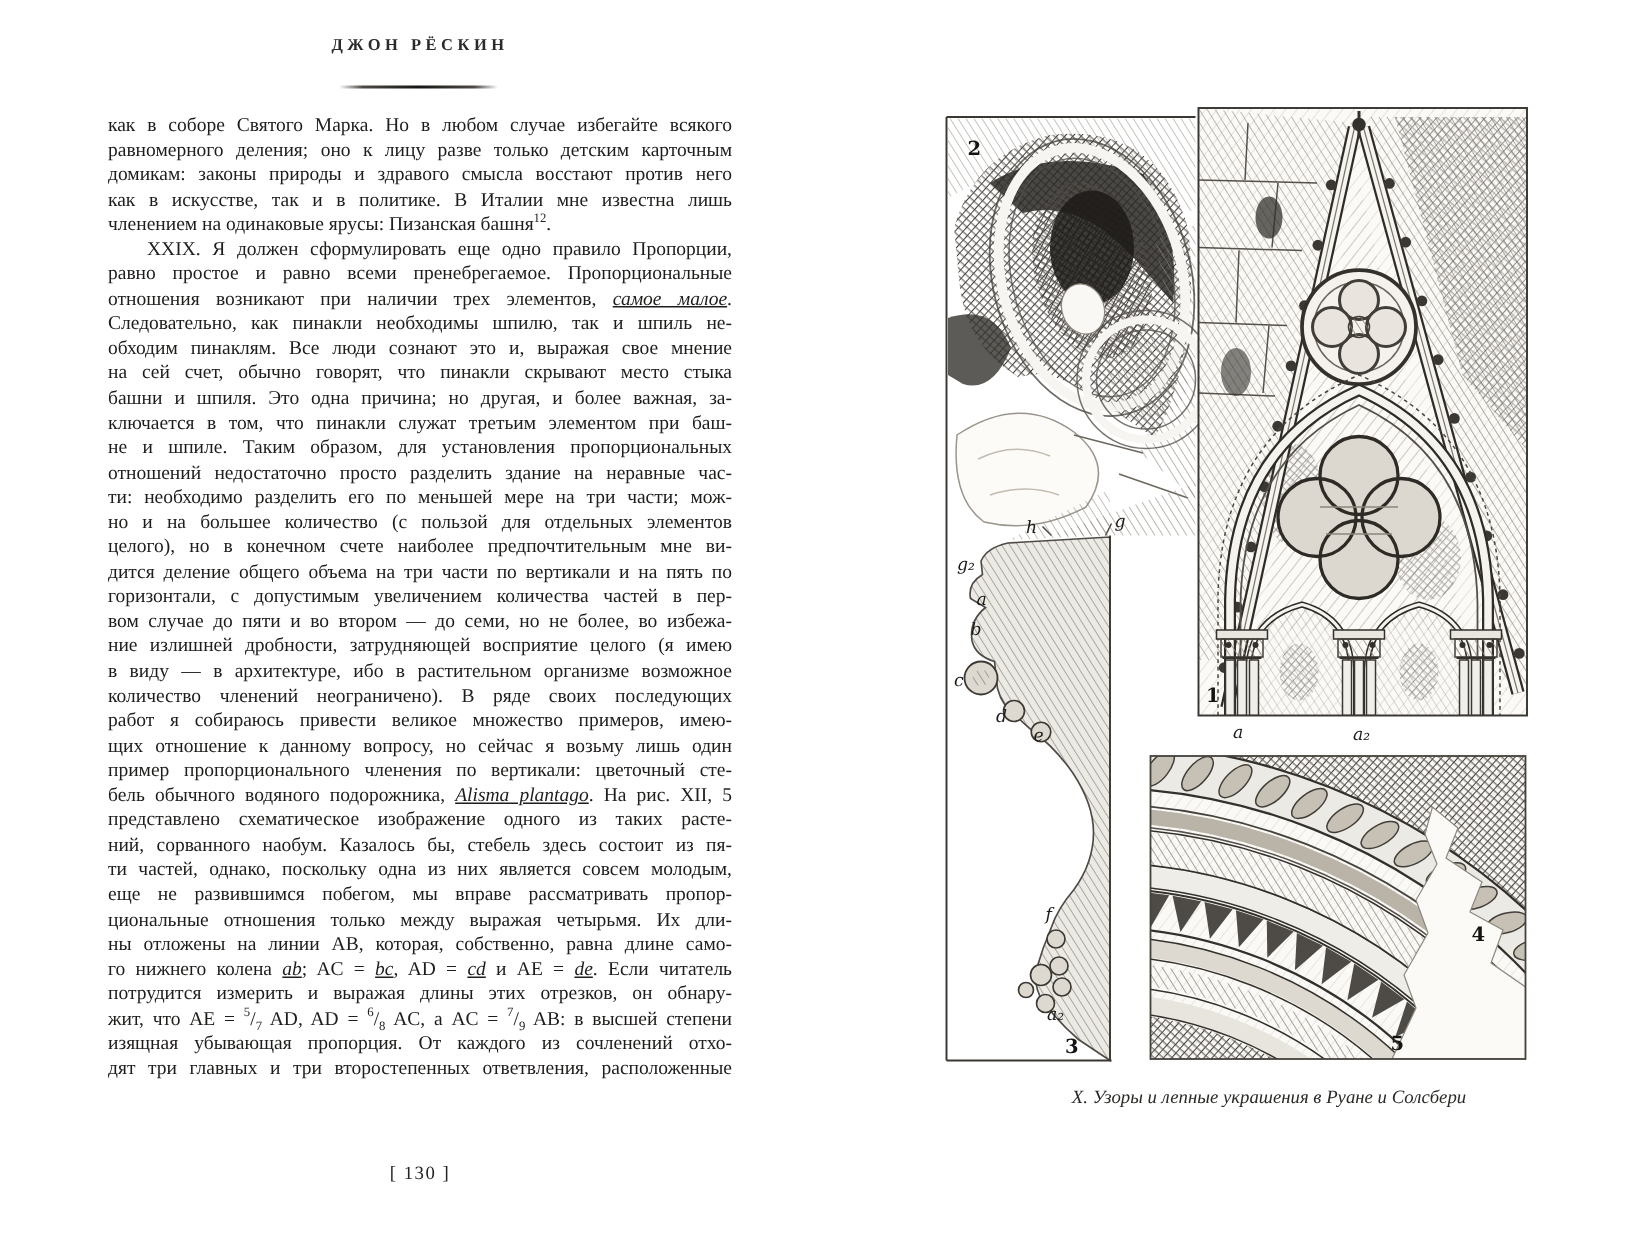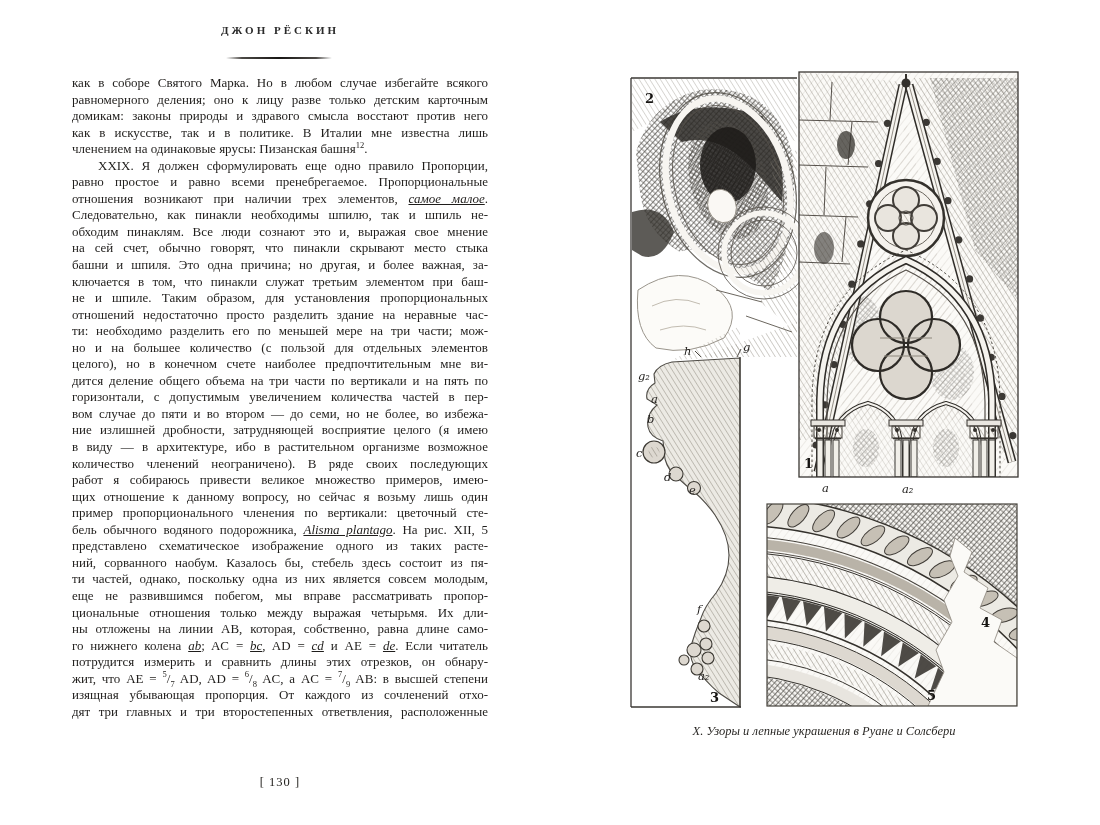--- a/index.html
+++ b/index.html
@@ -17,21 +17,21 @@
   .tline.endline{text-align-last:left;}
   .tline.ind{text-indent:26px;}
   .it{font-style:italic;text-decoration:underline;}
   .sup{font-size:8.5px;vertical-align:super;line-height:0;margin-top:18px;}
   .sub{font-size:8.5px;vertical-align:sub;line-height:0;}
   .page-number{position:absolute;left:72px;top:775px;width:416px;text-align:center;
     font-size:12.5px;font-weight:400;letter-spacing:1px;color:#24221f;}
 
   
   .figure-svg{position:absolute;left:618px;top:62px;width:412px;height:660px;}
-  .caption{position:absolute;left:618px;top:724px;width:412px;text-align:center;
+  .caption{position:absolute;left:640px;top:724px;width:412px;text-align:center;
     font-style:italic;font-size:12.5px;color:#2b2926;}
 
   .figlabel{font-family:"DejaVu Serif",serif;font-size:11.5px;font-style:italic;fill:#1e1c1a;}
   .fignum{font-family:"DejaVu Serif",serif;font-size:13px;font-weight:700;font-style:normal;fill:#161412;}
   .leaf{fill:#c6c0b5;stroke:#413d38;stroke-width:1;}
   .tooth{fill:#35322d;opacity:.88;}
   .crocket{fill:#3b3834;}
 </style>
 </head>
 <body>
@@ -67,21 +67,21 @@
     <div class="tline"><span>щих отношение к данному вопросу, но сейчас я возьму лишь один</span></div>
     <div class="tline"><span>пример пропорционального членения по вертикали: цветочный сте-</span></div>
     <div class="tline"><span>бель обычного водяного подорожника, </span><span class="it">Alisma plantago</span><span>. На рис. XII, 5</span></div>
     <div class="tline"><span>представлено схематическое изображение одного из таких расте-</span></div>
     <div class="tline"><span>ний, сорванного наобум. Казалось бы, стебель здесь состоит из пя-</span></div>
     <div class="tline"><span>ти частей, однако, поскольку одна из них является совсем молодым,</span></div>
     <div class="tline"><span>еще не развившимся побегом, мы вправе рассматривать пропор-</span></div>
     <div class="tline"><span>циональные отношения только между выражая четырьмя. Их дли-</span></div>
     <div class="tline"><span>ны отложены на линии AB, которая, собственно, равна длине само-</span></div>
     <div class="tline"><span>го нижнего колена </span><span class="it">ab</span><span>; AC = </span><span class="it">bc</span><span>, AD = </span><span class="it">cd</span><span> и AE = </span><span class="it">de</span><span>. Если читатель</span></div>
-    <div class="tline"><span>потрудится измерить и сравнить длины этих отрезков, он обнару-</span></div>
+    <div class="tline"><span>потрудится измерить и выражая длины этих отрезков, он обнару-</span></div>
     <div class="tline"><span>жит, что AE = </span><span class="sup">5</span><span>/</span><span class="sub">7</span><span> AD, AD = </span><span class="sup">6</span><span>/</span><span class="sub">8</span><span> AC, а AC = </span><span class="sup">7</span><span>/</span><span class="sub">9</span><span> AB: в высшей степени</span></div>
     <div class="tline"><span>изящная убывающая пропорция. От каждого из сочленений отхо-</span></div>
     <div class="tline"><span>дят три главных и три второстепенных ответвления, расположенные</span></div>
   </div>
 <div class="page-number">[ 130 ]</div>
 
 <svg class="figure-svg" id="figsvg" viewBox="618 62 412 660" xmlns="http://www.w3.org/2000/svg">
   <defs>
     <pattern id="hl" patternUnits="userSpaceOnUse" width="6" height="6" patternTransform="rotate(38)">
       <line x1="0" y1="0" x2="0" y2="6" stroke="#b8b2a8" stroke-width="0.9"></line>

